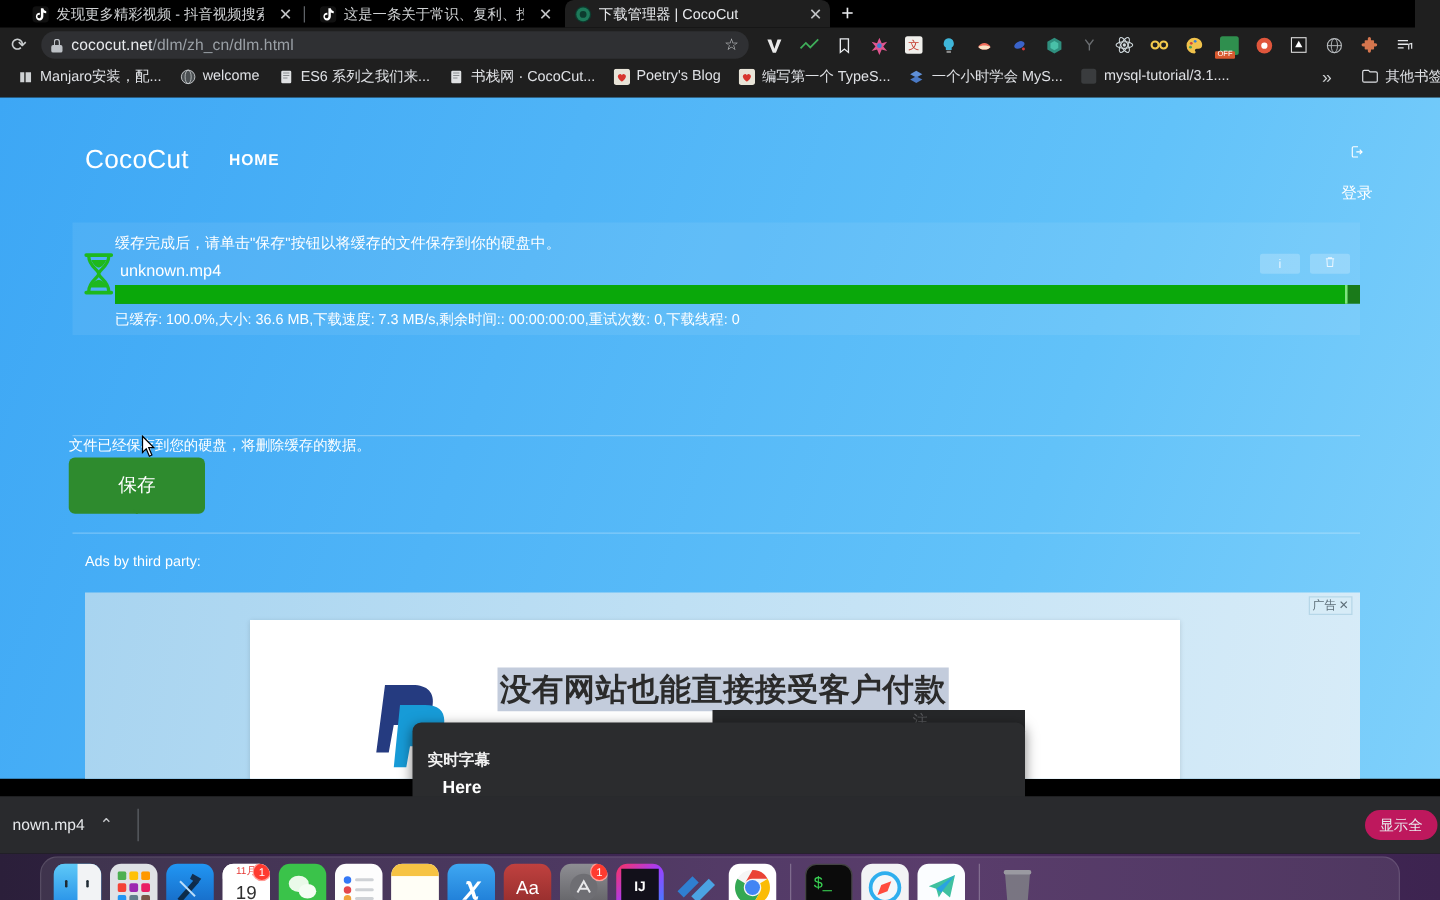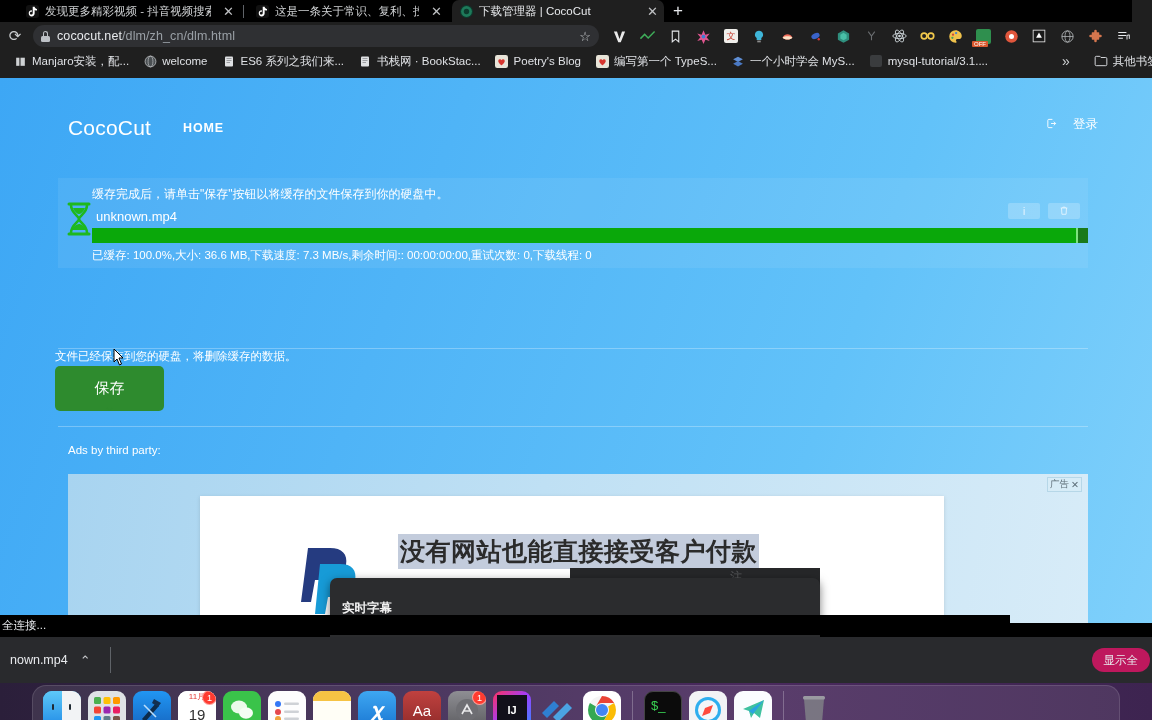--- a/index.html
+++ b/index.html
@@ -53,21 +53,21 @@
   .bm .bmico { width: 14px; height: 14px; flex: 0 0 14px; display:flex; align-items:center; justify-content:center; }
   .bmsep { width: 1px; height: 15px; background: #4a4d50; margin: 0 5px; }
 
   
   .page { position: absolute; left: 0; top: 78px; width: 1152px; height: 545px;
           background: linear-gradient(110deg,#3da7f5 0%,#4fb4f7 35%,#62c2f9 70%,#7fd0fb 100%); overflow:hidden; }
 
   .sitehead { position: absolute; left: 0; top: 30px; width: 100%; height: 40px; display: flex; align-items: center; }
   .brand { margin-left: 68px; font-size: 21px; color: #ffffff; letter-spacing: .2px; }
   .navlink { margin-left: 32px; font-size: 12.5px; color: #ffffff; font-weight: bold; letter-spacing: .8px; }
-  .loginbtn { position: absolute; right: 54px; top: 38px; font-size: 12.5px; color: #ffffff; display: flex; align-items: center; gap: 16px; }
+  .loginbtn { position: absolute; right: 54px; top: 38px; font-size: 12.5px; color: #ffffff; display: flex; align-items: center; gap: 16px; flex-direction: column; }
 
   .dlcard { position: absolute; left: 58px; top: 100px; width: 1030px; height: 90px; background: rgba(255,255,255,0.07); }
   .dlhint { position: absolute; left: 34px; top: 8px; font-size: 12px; color: #ffffff; }
   .hourglass { position: absolute; left: 8px; top: 24px; width: 26px; height: 34px; }
   .dlname { position: absolute; left: 38px; top: 31px; font-size: 13px; color: #ffffff; }
   .progressouter { position: absolute; left: 34px; top: 50px; right: 0px; height: 15px; background: #1a7a1a; }
   .progressinner { height: 100%; background: #0aa80a; border-right: 2px solid #7fe37f; }
   .dlstats { position: absolute; left: 34px; top: 70px; font-size: 11.5px; color: #ffffff; }
   .cardbtns { position: absolute; right: 8px; top: 25px; display: flex; gap: 8px; }
   .cardbtn { width: 32px; height: 16px; background: rgba(255,255,255,0.22); border-radius: 2px;
@@ -339,21 +339,21 @@
       </div>
       <div class="bm">
         <span class="bmico">
             <svg width="12" height="13" viewBox="0 0 24 24">
               <rect x="4" y="2" width="16" height="20" rx="2" fill="#dfe1e3"></rect>
               <rect x="7" y="5" width="10" height="1.6" fill="#8a8d90"></rect>
               <rect x="7" y="9" width="10" height="1.6" fill="#8a8d90"></rect>
               <rect x="7" y="13" width="7" height="1.6" fill="#8a8d90"></rect>
             </svg>
           </span>
-        <span>书栈网 · BookStac...</span>
+        <span>书栈网 · CocoCut...</span>
       </div>
       <div class="bm">
         <span class="bmico">
             <svg width="13" height="13" viewBox="0 0 24 24">
               <rect width="24" height="24" rx="4" fill="#e8e4d8"></rect>
               <path d="M12 19s-6-4-6-8a3.2 3.2 0 016-1.4A3.2 3.2 0 0118 11c0 4-6 8-6 8z" fill="#d7352e"></path>
             </svg>
           </span>
         <span>Poetry's Blog</span>
       </div>
@@ -480,23 +480,20 @@
         </svg></span>
     <span class="dbico">✕</span>
   </div>
 
   <div class="caption">
     <div class="ctitle">实时字幕</div>
     <div class="ctext">Here</div>
     <div class="cgrip">⌄</div>
   </div>
 
-  <div class="statusbubble">
-    <span>全连接...</span>
-  </div>
 
   <div class="shelf">
     <div class="shelfitem">
       <span>nown.mp4</span>
       <span style="color:#c5c7ca;font-size:13px;">⌃</span>
     </div>
     <div class="shelfsep"></div>
     <div class="shelfall">
       <span>显示全</span>
     </div>

